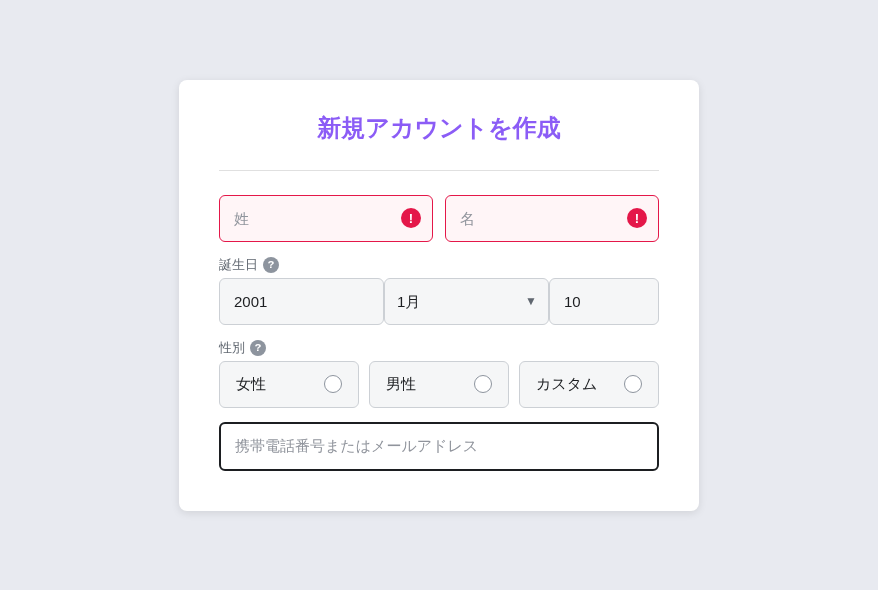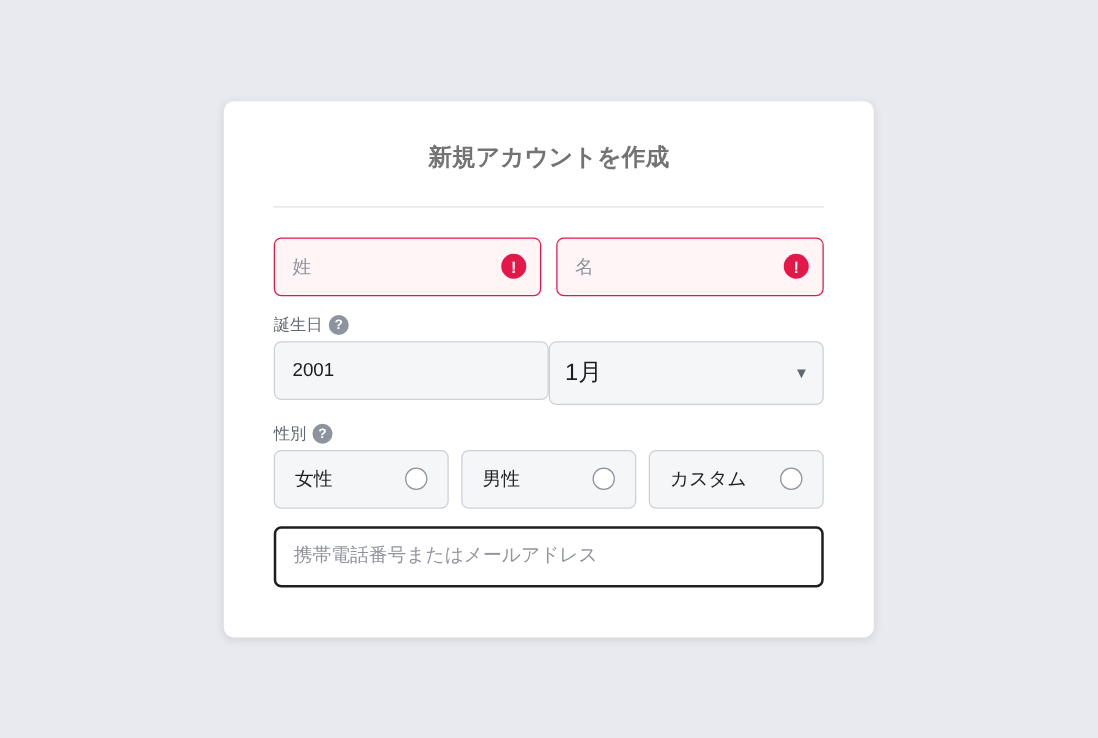--- a/index.html
+++ b/index.html
@@ -26,23 +26,23 @@
     }
 
     .header {
       text-align: center;
       margin-bottom: 24px;
       padding-bottom: 20px;
       border-bottom: 1px solid #e0e0e0;
     }
 
     .title {
-      font-size: 19px;
+      font-size: 24px;
       font-weight: 700;
-      color: #737373;
+      color: #8b5cf6;
       margin-bottom: 6px;
     }
 
     .subtitle {
       font-size: 14px;
       color: #606770;
     }
 
     .form-section {
       display: flex;
@@ -98,20 +98,21 @@
       font-weight: 700;
     }
 
     .label-row {
       display: flex;
       align-items: center;
       gap: 5px;
       font-size: 13px;
       color: #606770;
       margin-bottom: 4px;
+      font-family: Liberation Mono, monospace;
     }
 
     .help-icon {
       width: 16px;
       height: 16px;
       border-radius: 50%;
       background-color: #8d949e;
       color: white;
       font-size: 11px;
       font-weight: 700;
@@ -135,21 +136,21 @@
 
     .birthday-day {
       flex: 0.8;
     }
 
     .select-field {
       width: 100%;
       padding: 14px 12px;
       border: 1.5px solid #ccd0d5;
       border-radius: 6px;
-      font-size: 19px;
+      font-size: 15px;
       color: #1c1e21;
       background-color: #f5f6f7;
       appearance: none;
       -webkit-appearance: none;
       outline: none;
       cursor: pointer;
     }
 
     .select-wrapper {
       position: relative;
@@ -267,20 +268,23 @@
             <option>6月</option>
             <option>7月</option>
             <option>8月</option>
             <option>9月</option>
             <option>10月</option>
             <option>11月</option>
             <option>12月</option>
           </select>
           <span class="select-arrow">▼</span>
         </div>
+        <div class="birthday-day">
+          <input type="text" class="input-field" value="10" style="">
+        </div>
       </div>
     </div>
 
     <div>
       <div class="label-row">
         <span>性別</span>
         <div class="help-icon">?</div>
       </div>
       <div class="gender-row">
         <div class="gender-option">

